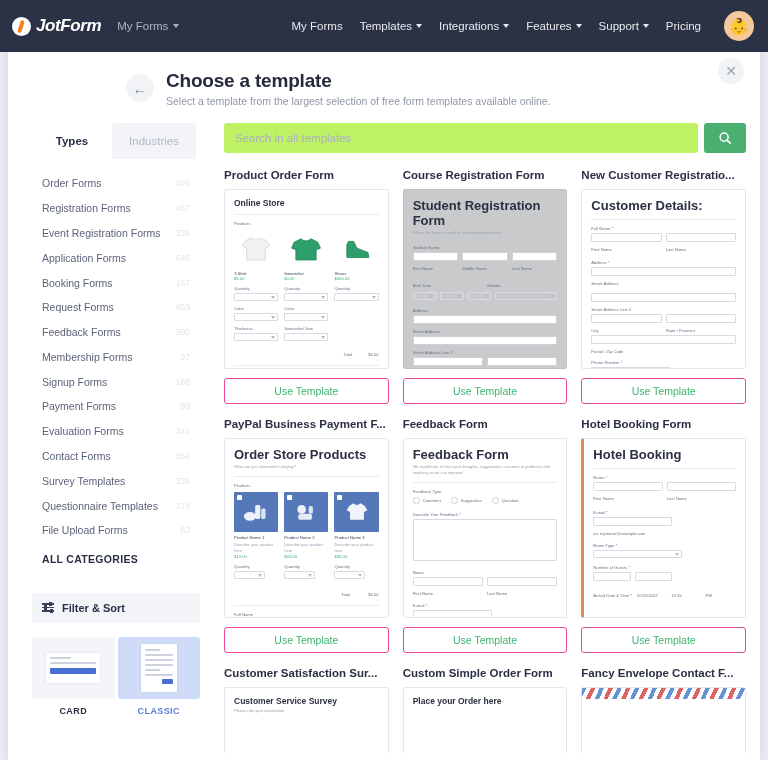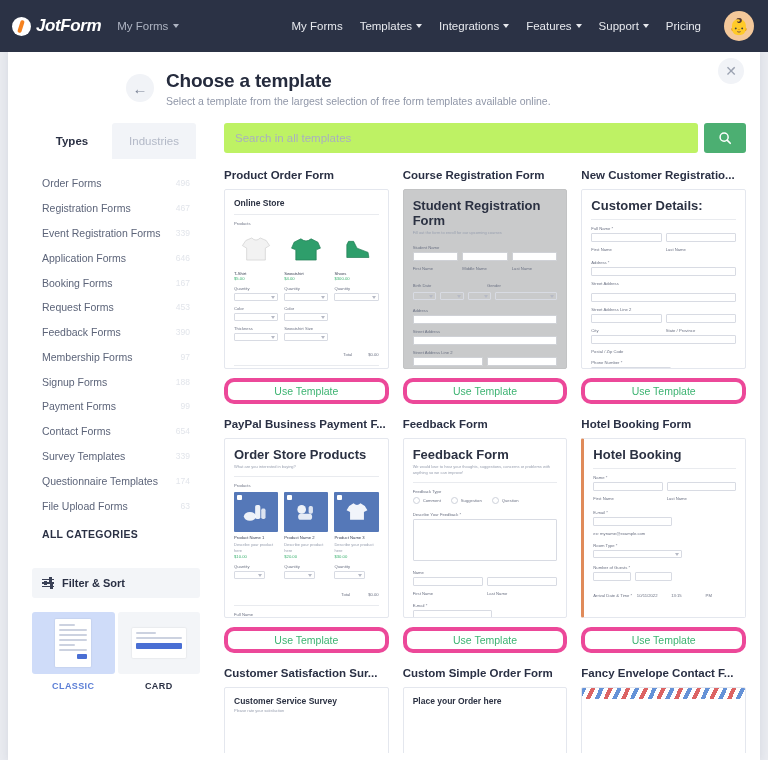--- a/index.html
+++ b/index.html
@@ -182,22 +182,22 @@
     margin-bottom: 8px; white-space: nowrap; overflow: hidden;
     text-overflow: ellipsis;
   }
   .tcard-prev {
     height: 180px; border: 1px solid #e4e7ee; border-radius: 2px;
     overflow: hidden; background: #fff; position: relative;
   }
   .tcard-prev.gray { background: #c9cacb; border-color: #c2c3c4; }
   .tcard-prev.orangebar { border-left: 3px solid #e08b5a; }
   .use-btn {
-    margin-top: 9px; height: 26px; border: 4px solid #ec4899;
-    border-radius: 10px; background: #fff; color: #3cb371;
+    margin-top: 9px; height: 26px; border: 1px solid #ec4899;
+    border-radius: 3px; background: #fff; color: #3cb371;
     font-size: 10.5px; font-family: inherit;
     display: flex; align-items: center; justify-content: center;
     cursor: pointer;
   }
 
   
   .pv { padding: 8px 9px; font-size: 5px; color: #5a6072; }
   .pv-h { font-size: 8.5px; font-weight: bold; color: #2b3142; }
   .pv-h.lg { font-size: 13px; }
   .pv-sub { font-size: 4px; color: #99a0b0; margin-top: 2px; line-height: 1.5; }
@@ -347,20 +347,24 @@
           </div>
         <div class="cat-item">
             <span>Signup Forms</span>
             <span class="cat-count">188</span>
           </div>
         <div class="cat-item">
             <span>Payment Forms</span>
             <span class="cat-count">99</span>
           </div>
         <div class="cat-item">
+            <span>Evaluation Forms</span>
+            <span class="cat-count">341</span>
+          </div>
+        <div class="cat-item">
             <span>Contact Forms</span>
             <span class="cat-count">654</span>
           </div>
         <div class="cat-item">
             <span>Survey Templates</span>
             <span class="cat-count">339</span>
           </div>
         <div class="cat-item">
             <span>Questionnaire Templates</span>
             <span class="cat-count">174</span>
@@ -375,43 +379,43 @@
       <div class="filter-sort">
         <span class="filter-icon">
             <i></i>
             <i></i>
             <i></i>
           </span>
         <span>Filter &amp; Sort</span>
       </div>
 
       <div class="view-modes">
+        <div class="vm">
+          <div class="vm-box">
+            <div class="mini-card">
+                <i class="s"></i>
+                <i></i>
+                <i class="btn"></i>
+              </div>
+          </div>
+          <div class="vm-label">CARD</div>
+        </div>
         <div class="vm active">
           <div class="vm-box">
             <div class="mini-doc">
                 <i class="s"></i>
                 <i></i>
                 <i></i>
                 <i></i>
                 <i class="s"></i>
                 <i></i>
                 <i class="btn"></i>
               </div>
           </div>
           <div class="vm-label">CLASSIC</div>
-        </div>
-        <div class="vm">
-          <div class="vm-box">
-            <div class="mini-card">
-                <i class="s"></i>
-                <i></i>
-                <i class="btn"></i>
-              </div>
-          </div>
-          <div class="vm-label">CARD</div>
         </div>
       </div>
     </div>
 
     <div class="main">
 
       <div class="search-row">
         <div class="search-box">
           <input type="text" placeholder="Search in all templates" style="">
         </div>

